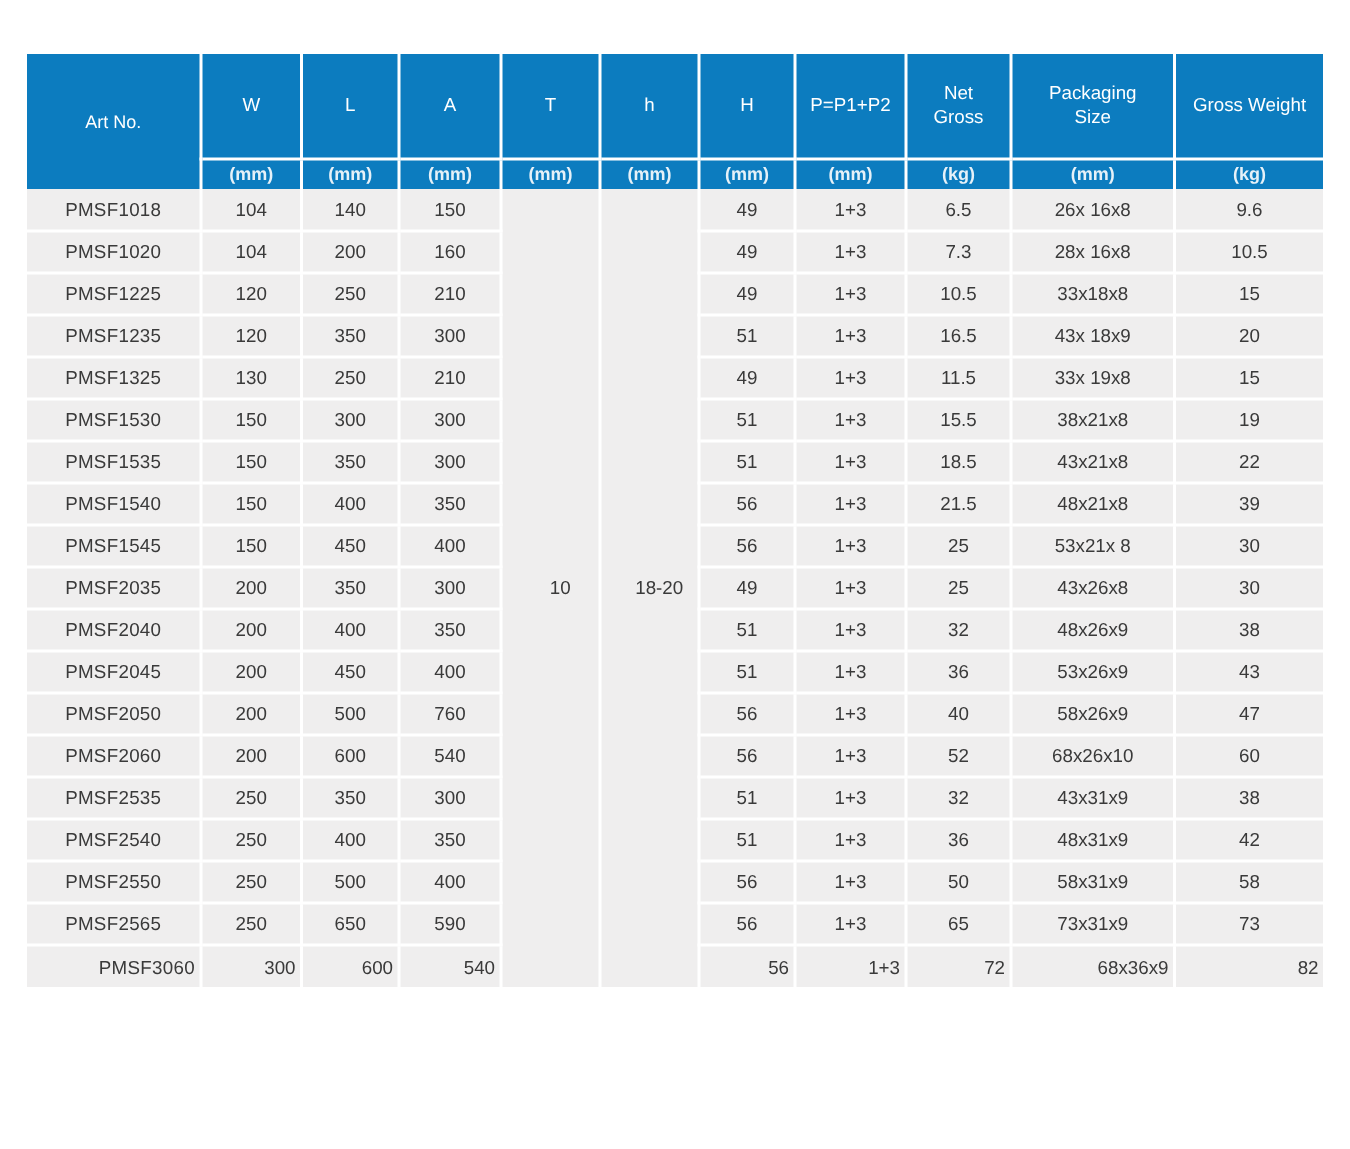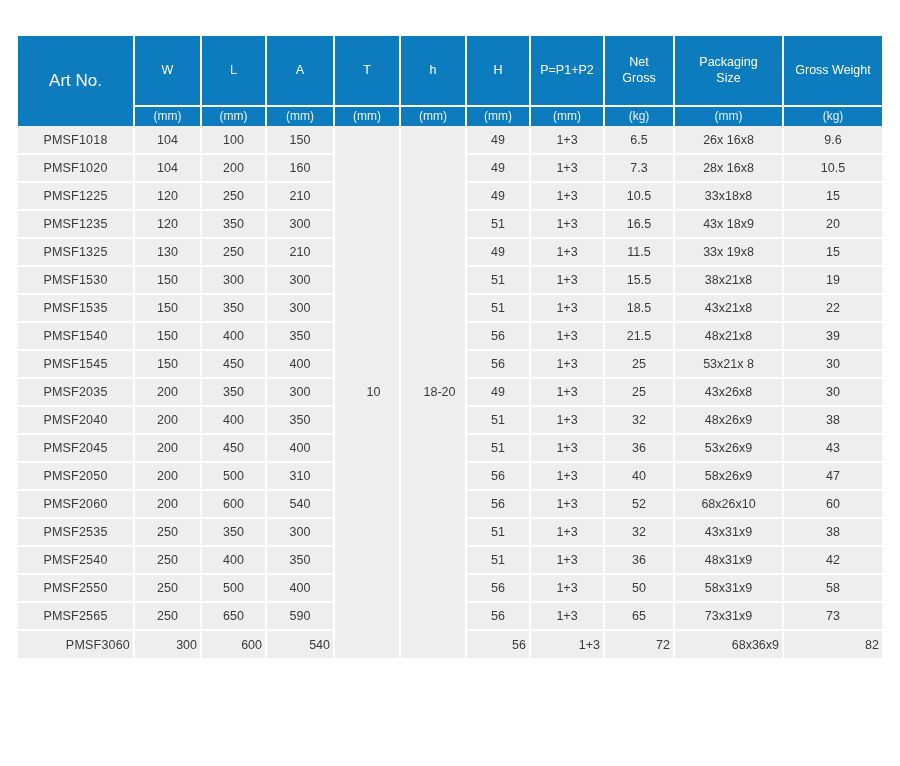--- a/index.html
+++ b/index.html
@@ -47,29 +47,30 @@
     text-align: center;
     vertical-align: middle;
     border-right: 2px solid #ffffff;
     border-bottom: 2px solid #ffffff;
     padding: 4px 3px;
   }
   th.hd:last-child { border-right: none; }
   th.hd-art {
     height: 92px;
     border-bottom: none;
-    font-size: 17px;
+    font-size: 12px;
   }
   tr.hdr-main th.hd { height: 70px; }
   tr.hdr-unit th.hd {
     height: 18px;
     font-size: 12px;
     color: #e6f1f8;
     border-bottom: none;
     padding: 2px 3px;
+    font-weight: bold;
   }
 
   
   td.cell {
     background: #efeeee;
     color: #3a3a3a;
     font-size: 12.5px;
     text-align: center;
     vertical-align: middle;
     height: 28px;
@@ -133,21 +134,21 @@
         <th class="hd">(mm)</th>
         <th class="hd">(kg)</th>
         <th class="hd">(mm)</th>
         <th class="hd">(kg)</th>
       </tr>
     </thead>
     <tbody id="table-body">
         <tr class="data-row">
           <td class="cell cell-art">PMSF1018</td>
           <td class="cell ">104</td>
-          <td class="cell ">100</td>
+          <td class="cell ">140</td>
           <td class="cell ">150</td>
           <td class="cell cell-merged" rowspan="19">10</td>
           <td class="cell cell-merged" rowspan="19">18-20</td>
           <td class="cell ">49</td>
           <td class="cell ">1+3</td>
           <td class="cell ">6.5</td>
           <td class="cell ">26x 16x8</td>
           <td class="cell ">9.6</td>
         </tr>
         <tr class="data-row">
@@ -268,21 +269,21 @@
           <td class="cell ">51</td>
           <td class="cell ">1+3</td>
           <td class="cell ">36</td>
           <td class="cell ">53x26x9</td>
           <td class="cell ">43</td>
         </tr>
         <tr class="data-row">
           <td class="cell cell-art">PMSF2050</td>
           <td class="cell ">200</td>
           <td class="cell ">500</td>
-          <td class="cell ">310</td>
+          <td class="cell ">760</td>
           <td class="cell ">56</td>
           <td class="cell ">1+3</td>
           <td class="cell ">40</td>
           <td class="cell ">58x26x9</td>
           <td class="cell ">47</td>
         </tr>
         <tr class="data-row">
           <td class="cell cell-art">PMSF2060</td>
           <td class="cell ">200</td>
           <td class="cell ">600</td>

